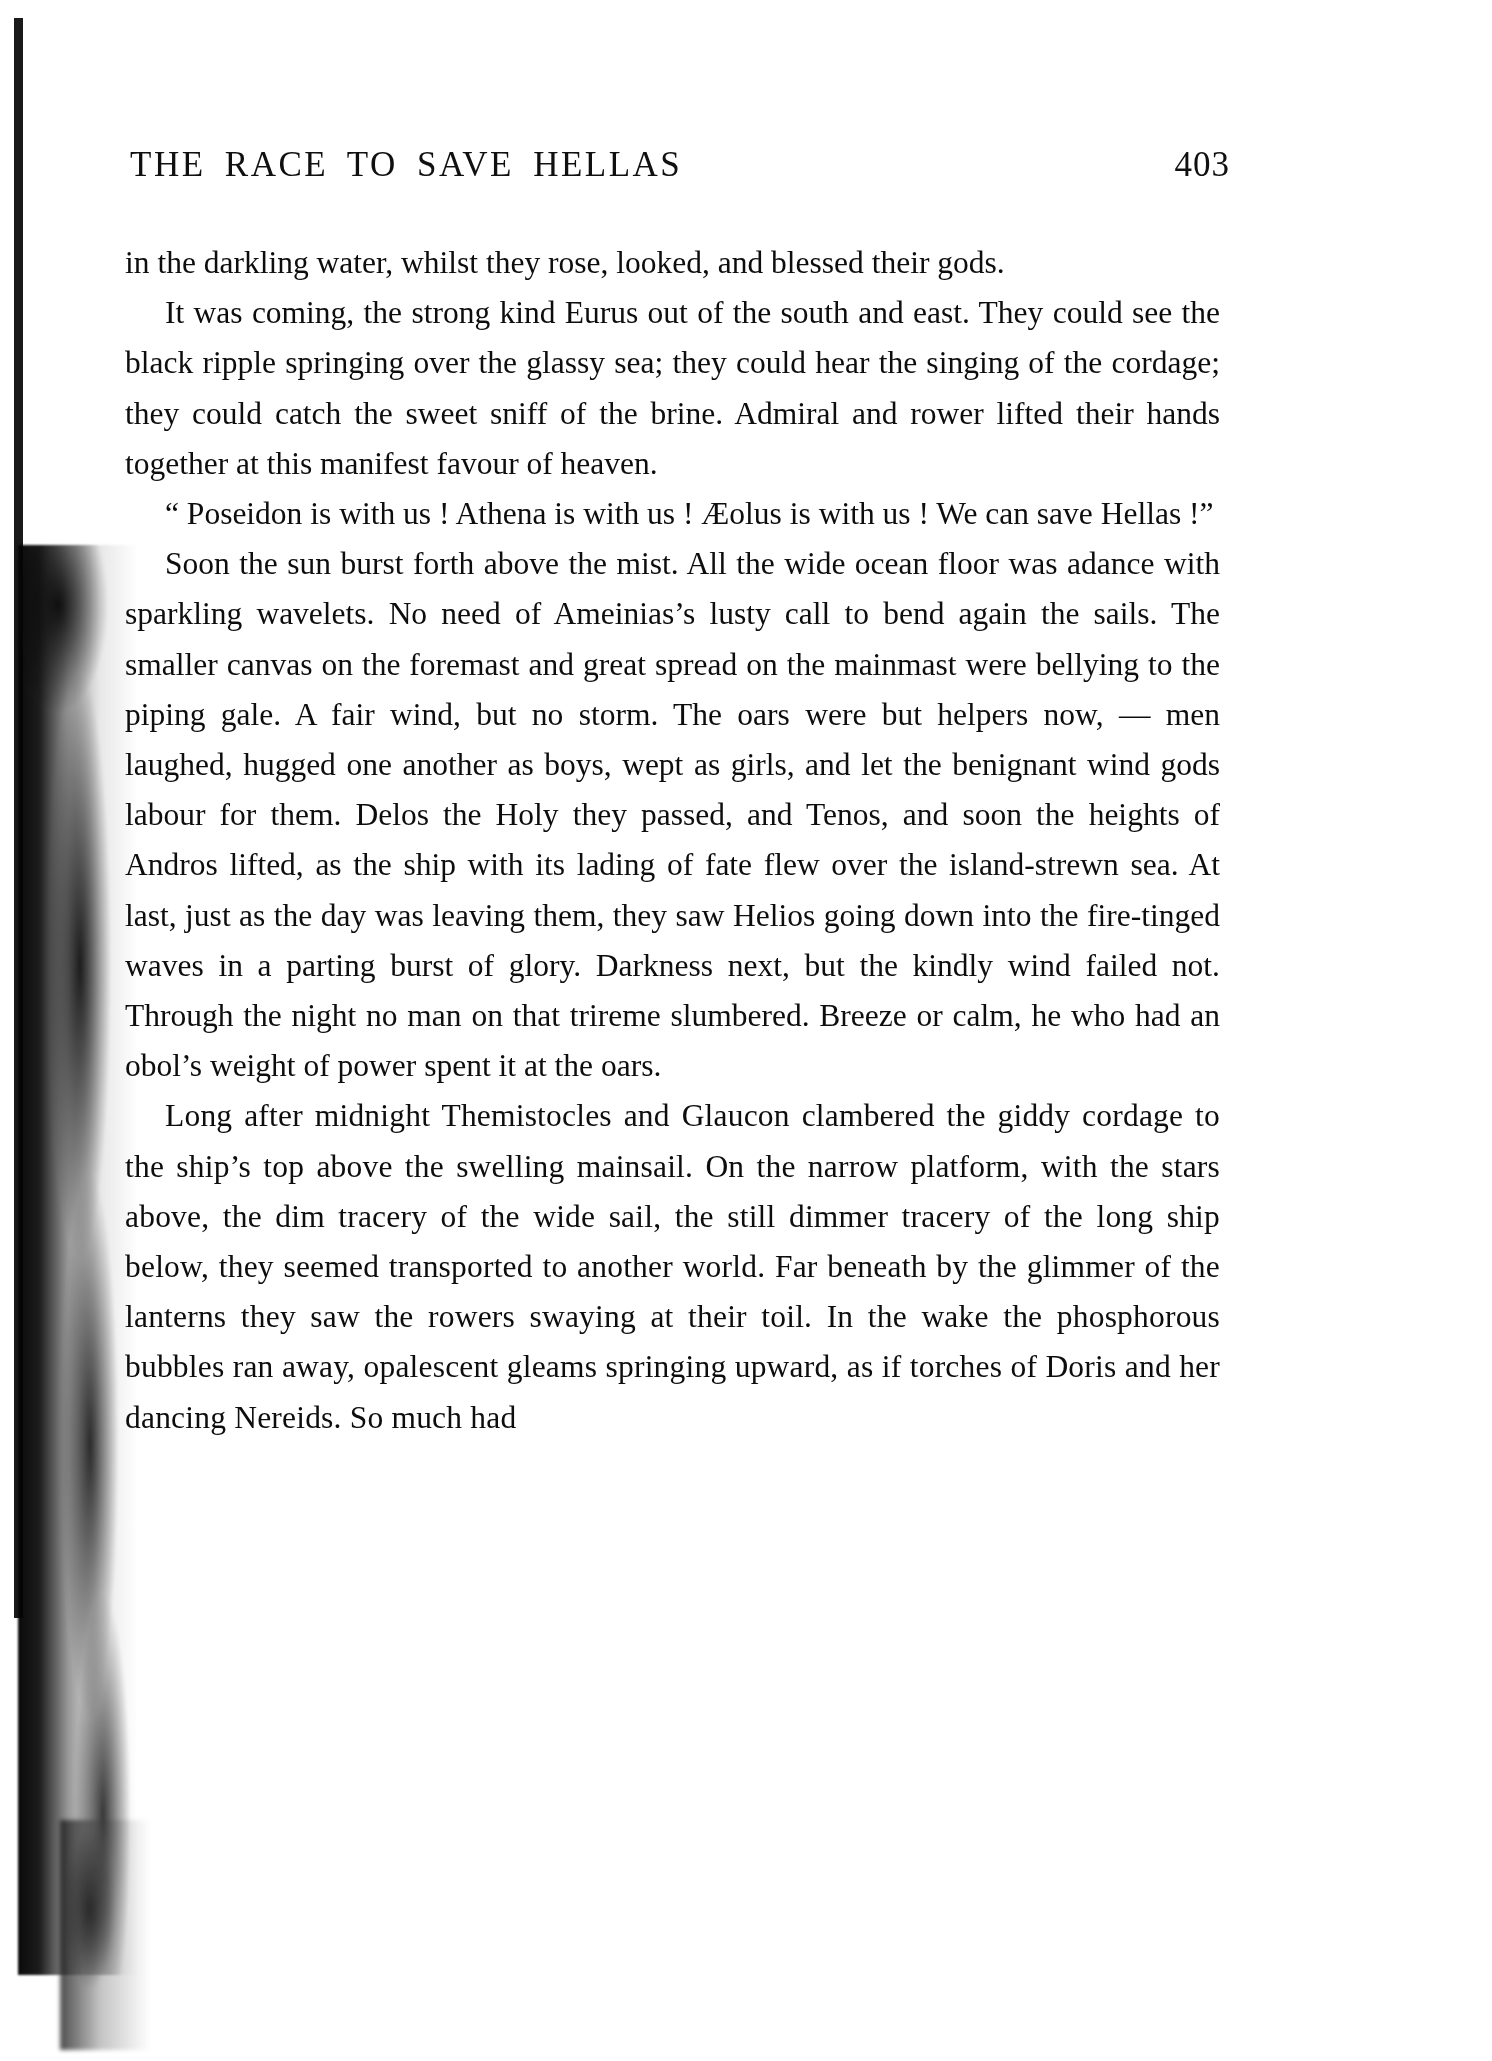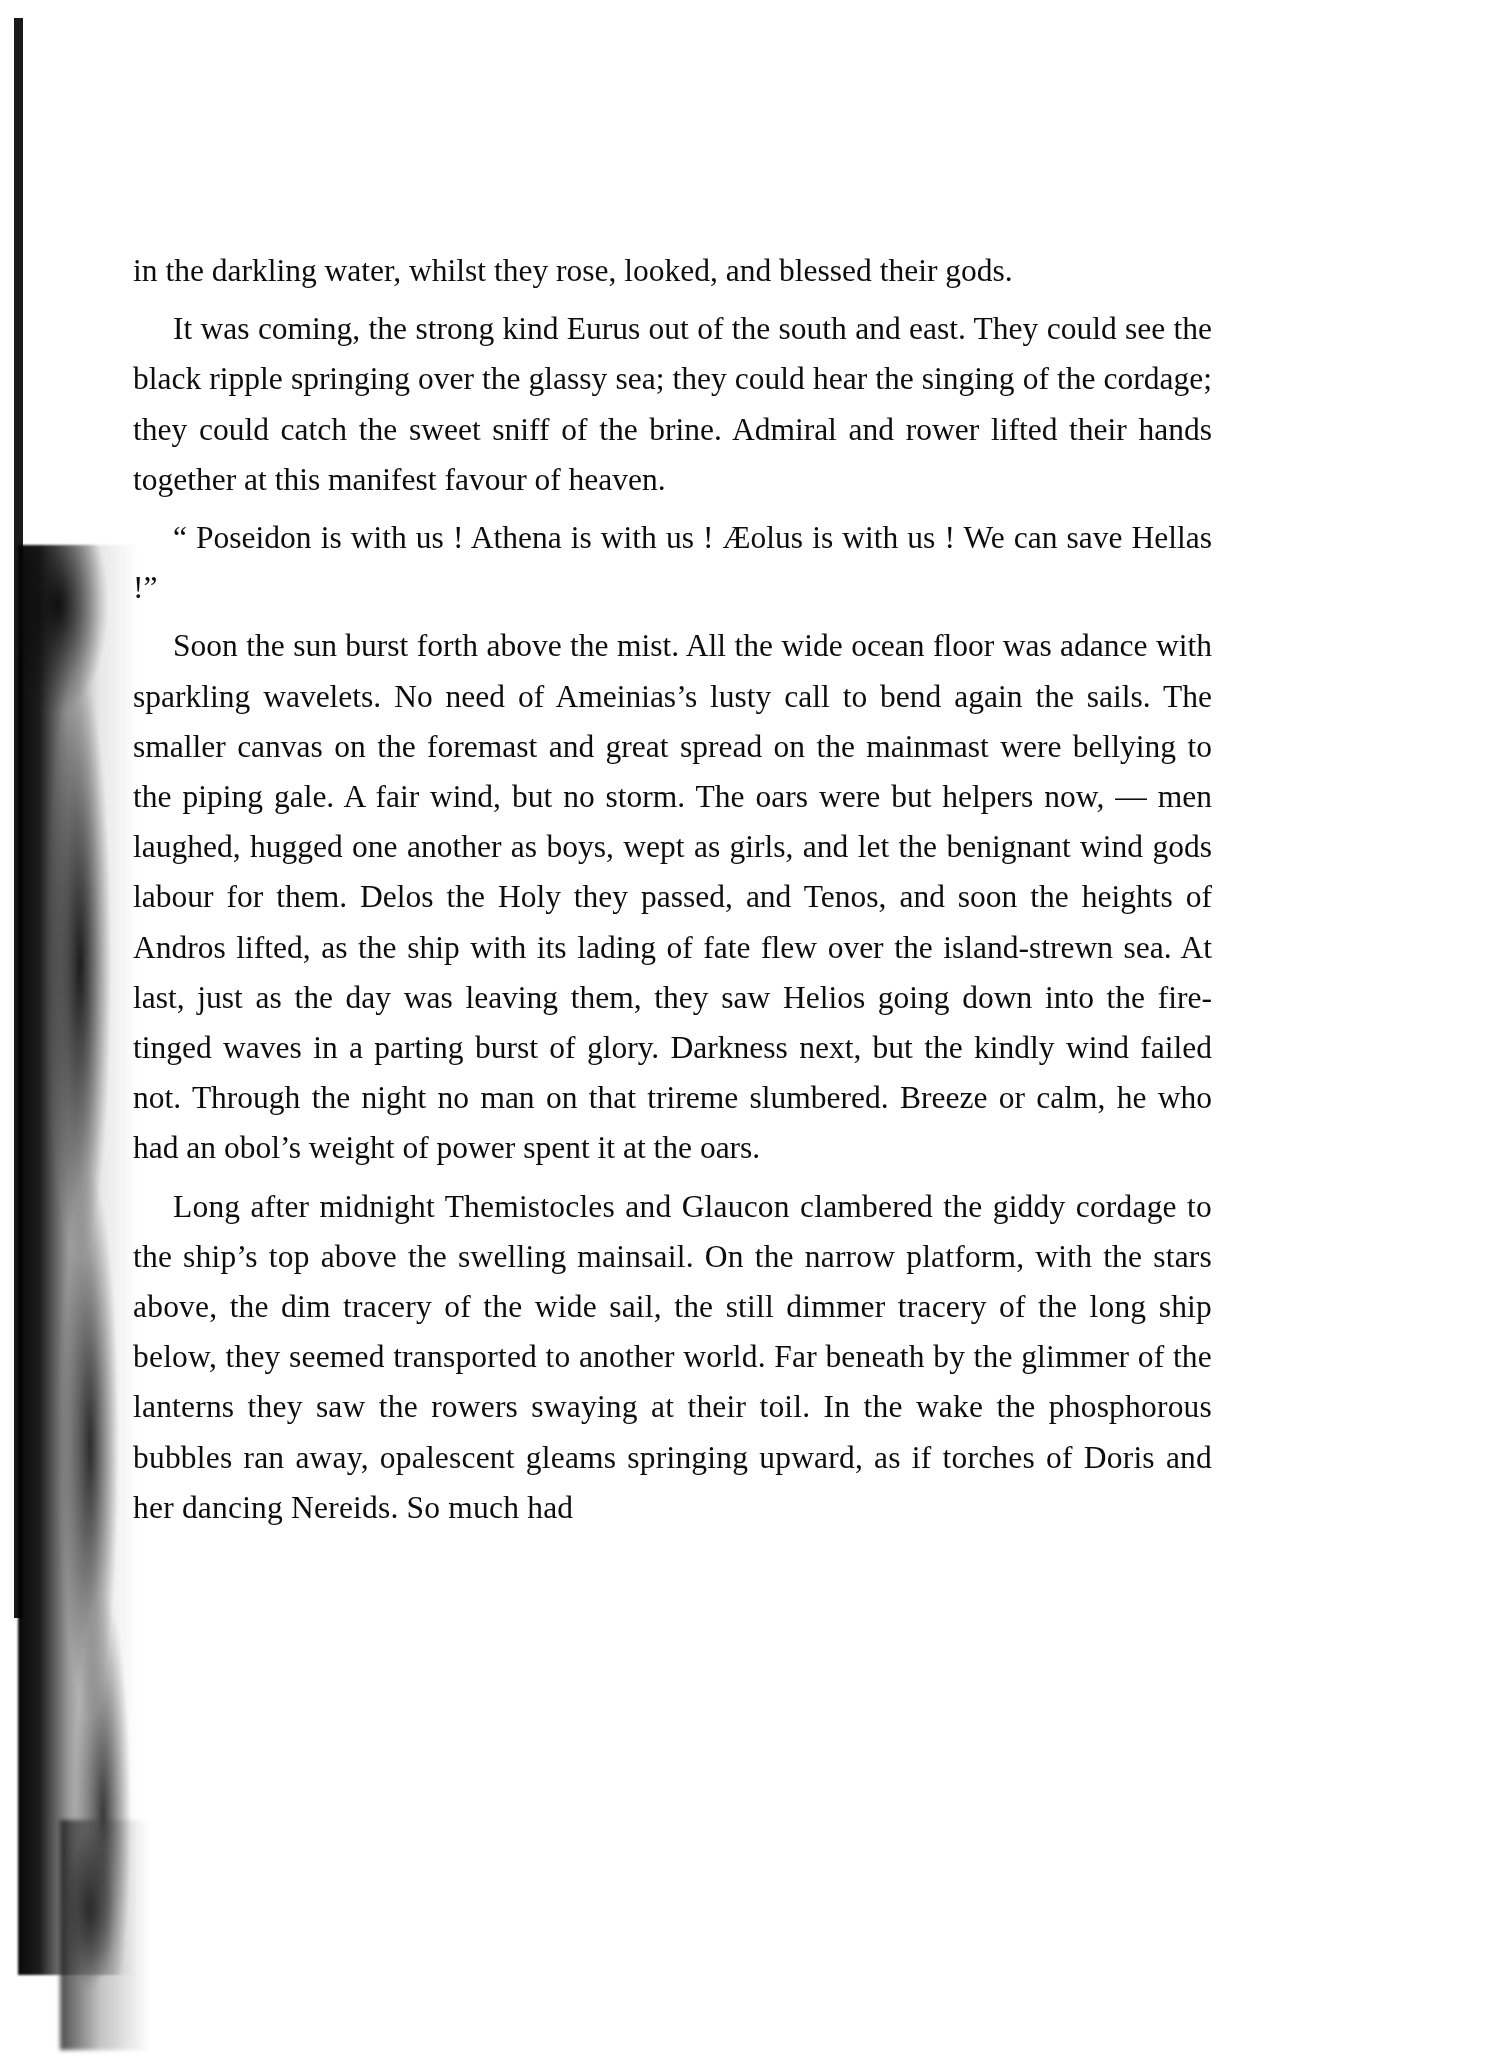--- a/index.html
+++ b/index.html
@@ -85,39 +85,43 @@
     left: 125px;
     top: 238px;
     width: 1095px;
     font-size: 31.5px;
     line-height: 50.2px;
     color: #0d0d0d;
     text-align: justify;
     text-justify: inter-word;
   }
   .body-text p {
-    margin: 8px;
+    margin: 0;
     text-indent: 0;
   }
   .body-text p.indent {
     text-indent: 40px;
   }
 
   
   .drift-1 { letter-spacing: 0.2px; font-family: Liberation Serif, serif; }
 </style>
 </head>
 <body>
 
 <div class="page">
 
   <div class="scan-edge-bar"></div>
   <div class="scan-edge-blob"></div>
   <div class="scan-edge-tail"></div>
 
+  <div class="header">
+    <span class="running-head">THE  RACE  TO SAVE  HELLAS</span>
+    <span class="page-number">403</span>
+  </div>
 
   <div class="body-text">
     <p>in the darkling water, whilst they rose, looked, and blessed their gods.</p>
     <p class="indent">It was coming, the strong kind Eurus out of the south and east.   They could see the black ripple springing over the glassy sea; they could hear the singing of the cordage; they could catch the sweet sniff of the brine.   Admiral and rower lifted their hands together at this manifest favour of heaven.</p>
     <p class="indent">“ Poseidon is with us !   Athena is with us !   Æolus is with us !  We can save Hellas !”</p>
     <p class="indent">Soon the sun burst forth above the mist.   All the wide ocean floor was adance with sparkling wavelets.   No need of Ameinias’s lusty call to bend again the sails.   The smaller canvas on the foremast and great spread on the mainmast were bellying to the piping gale.   A fair wind, but no storm. The oars were but helpers now, — men laughed, hugged one another as boys, wept as girls, and let the benignant wind gods labour for them.   Delos the Holy they passed, and Tenos, and soon the heights of Andros lifted, as the ship with its lading of fate flew over the island-strewn sea.   At last, just as the day was leaving them, they saw Helios going down into the fire-tinged waves in a parting burst of glory.   Darkness next, but the kindly wind failed not.   Through the night no man on that trireme slumbered.   Breeze or calm, he who had an obol’s weight of power spent it at the oars.</p>
     <p class="indent drift-1">Long after midnight Themistocles and Glaucon clambered the giddy cordage to the ship’s top above the swelling mainsail.   On the narrow platform, with the stars above, the dim tracery of the wide sail, the still dimmer tracery of the long ship below, they seemed transported to another world.   Far beneath by the glimmer of the lanterns they saw the rowers swaying at their toil.   In the wake the phosphorous bubbles ran away, opalescent gleams springing upward, as if torches of Doris and her dancing Nereids.  So much had</p>
   </div>
 
 </div>

